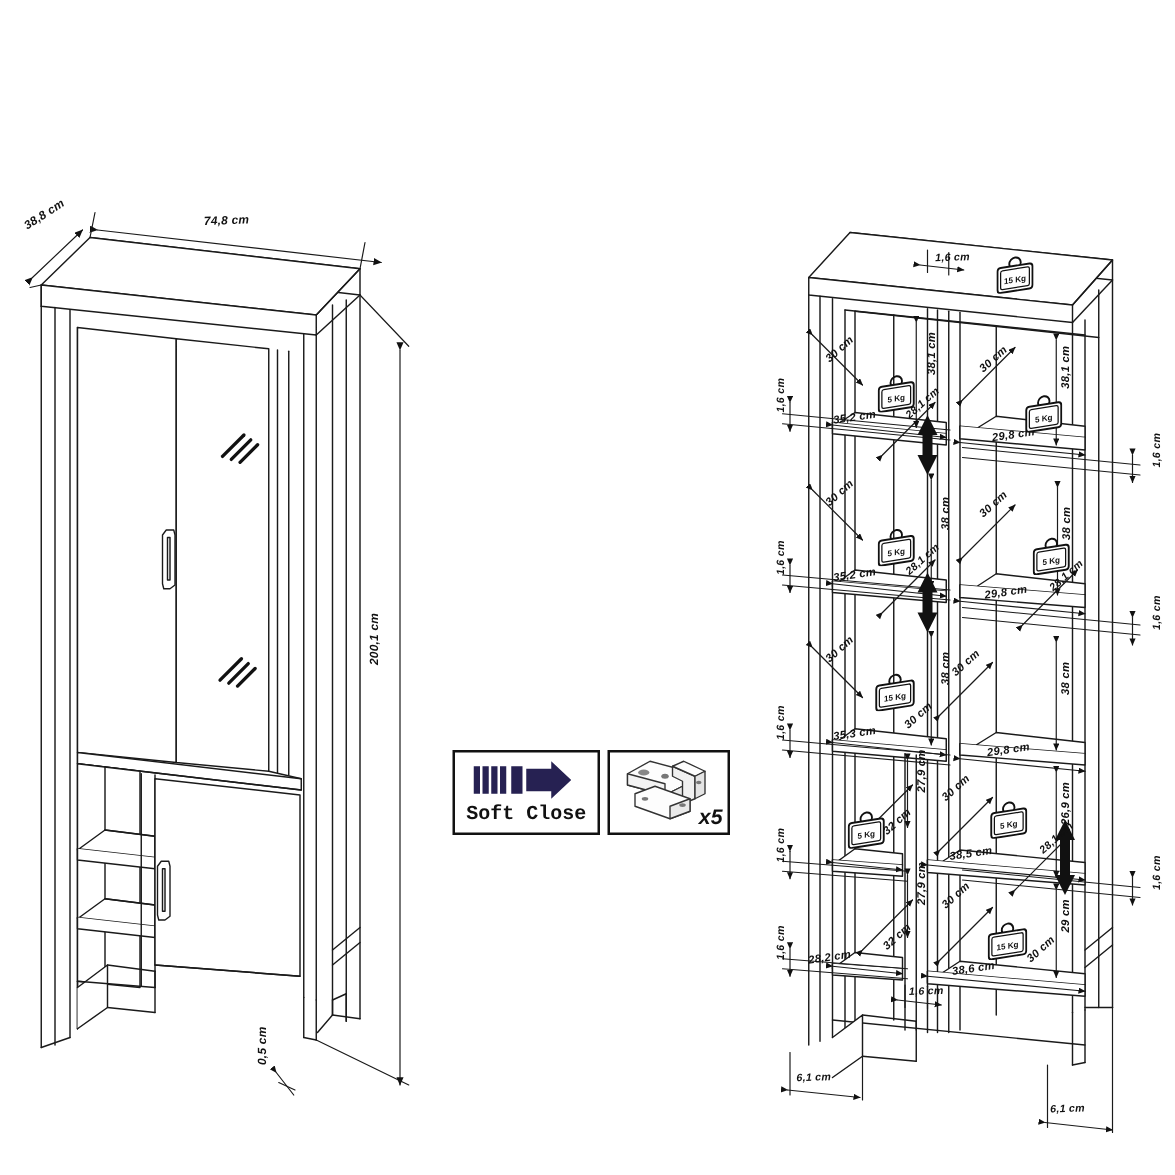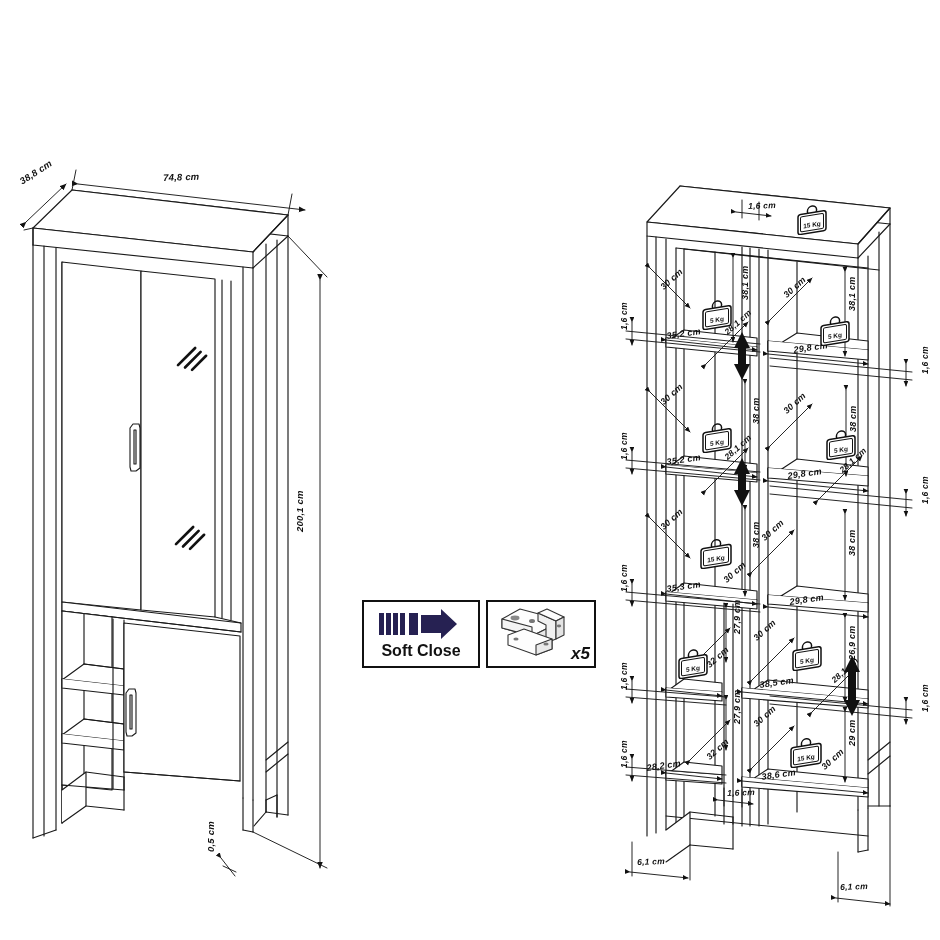--- a/index.html
+++ b/index.html
@@ -12,21 +12,21 @@
   .dim-label{
     position:absolute;font-family:"Liberation Sans",sans-serif;
     font-style:italic;font-weight:700;color:#111;white-space:nowrap;
     line-height:1;letter-spacing:0.2px;
   }
   .sc-box{
     position:absolute;box-sizing:border-box;border:2.5px solid #111;background:#fff;
   }
   .sc-label{
     position:absolute;width:100%;text-align:center;
-    font-family:Liberation Sans, sans-serif;font-weight:700;color:#111;
+    font-family:Liberation Mono, monospace;font-weight:700;color:#111;
   }
   .qty-label{
     position:absolute;font-family:"Liberation Sans",sans-serif;
     font-style:italic;font-weight:700;color:#111;
   }
   .wbadge{position:absolute;}
   .wbadge .wtxt{
     position:absolute;inset:0;display:flex;align-items:center;justify-content:center;
     font-family:"Liberation Sans",sans-serif;font-weight:700;color:#111;
     transform:skewY(-9deg);
@@ -337,21 +337,21 @@
       <rect x="21" y="8" width="5" height="22"></rect>
       <rect x="28" y="8" width="5" height="22"></rect>
       <rect x="35" y="8" width="5" height="22"></rect>
       <rect x="44" y="8" width="9" height="22"></rect>
       <path d="M56,10 L76,10 L76,4 L92,19 L76,34 L76,28 L56,28 Z"></path>
     </g>
   </svg>
   <div class="sc-label" style="top:40px;font-size:16px;">Soft Close</div>
 </div>
 
-<div class="sc-box" style="left:486px;top:600px;width:110px;height:68px;text-align:center;">
+<div class="sc-box" style="left:486px;top:600px;width:98px;height:68px;text-align:center;">
   <svg width="86" height="56" viewBox="0 0 86 56" style="position:absolute;left:6px;top:3px;">
     <g fill="#fdfdfd" stroke="#333" stroke-width="1.1" stroke-linejoin="round">
       <path d="M8,14 L26,4 L56,12 L56,22 L38,31 L8,23 Z"></path>
       <path d="M38,31 L38,41 L56,32 L56,22 Z" fill="#e9e9e9"></path>
       <path d="M8,23 L8,14 L38,22 L38,31 Z" fill="#f3f3f3"></path>
       <path d="M44,8 L62,16 L62,34 L52,38 L52,20 L44,16 Z" fill="#f0f0f0"></path>
       <path d="M44,8 L53,4 L70,12 L62,16 Z"></path>
       <path d="M62,16 L70,12 L70,30 L62,34 Z" fill="#e4e4e4"></path>
       <path d="M14,30 L30,24 L58,34 L58,44 L42,50 L14,40 Z"></path>
       <path d="M42,50 L42,40 L58,34 L58,44 Z" fill="#e9e9e9"></path>

